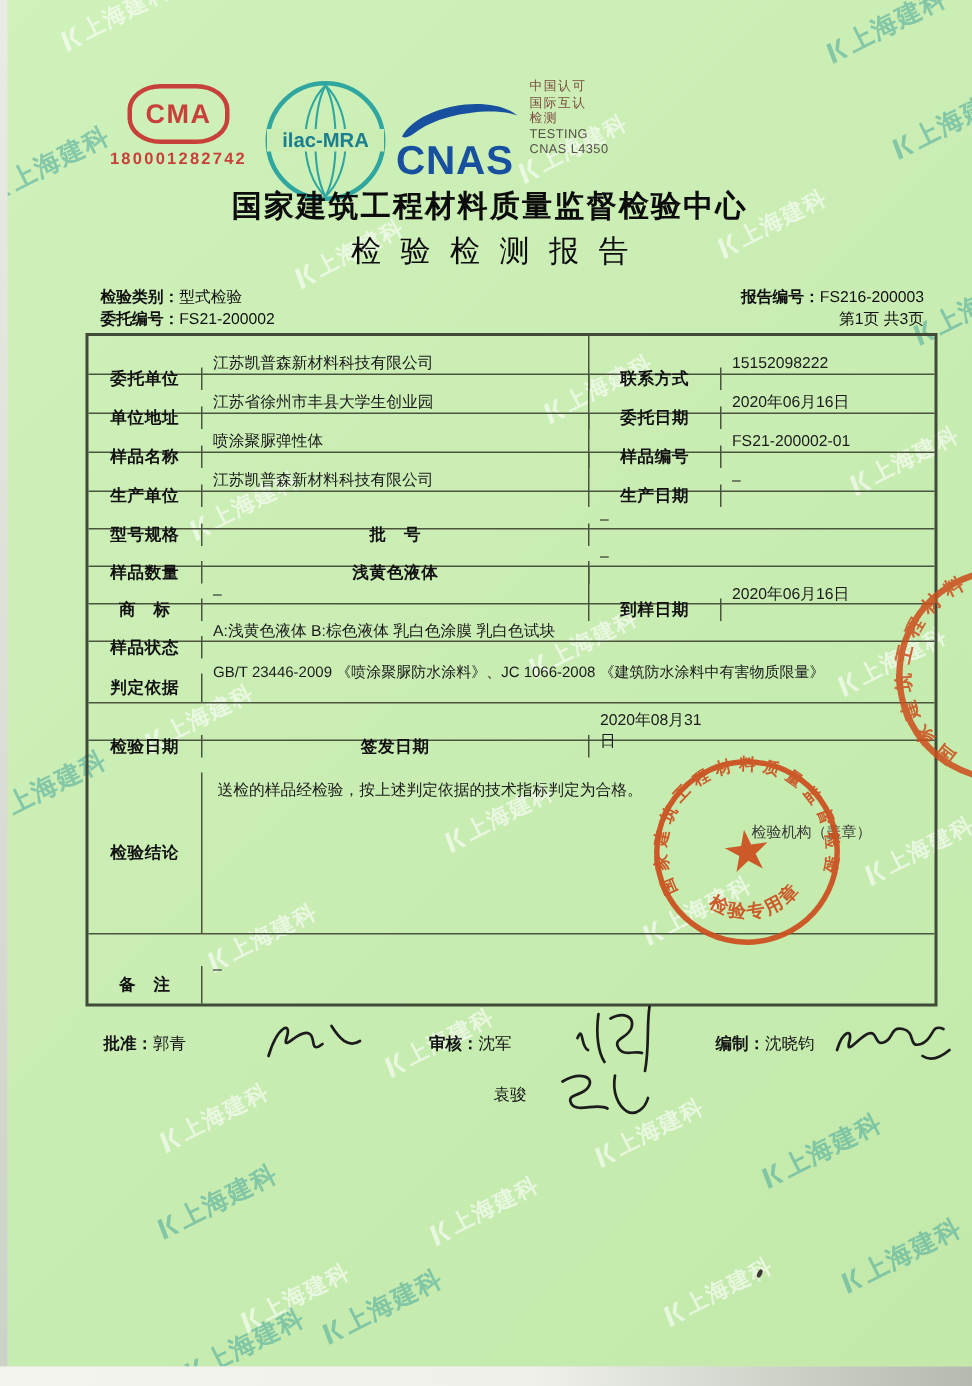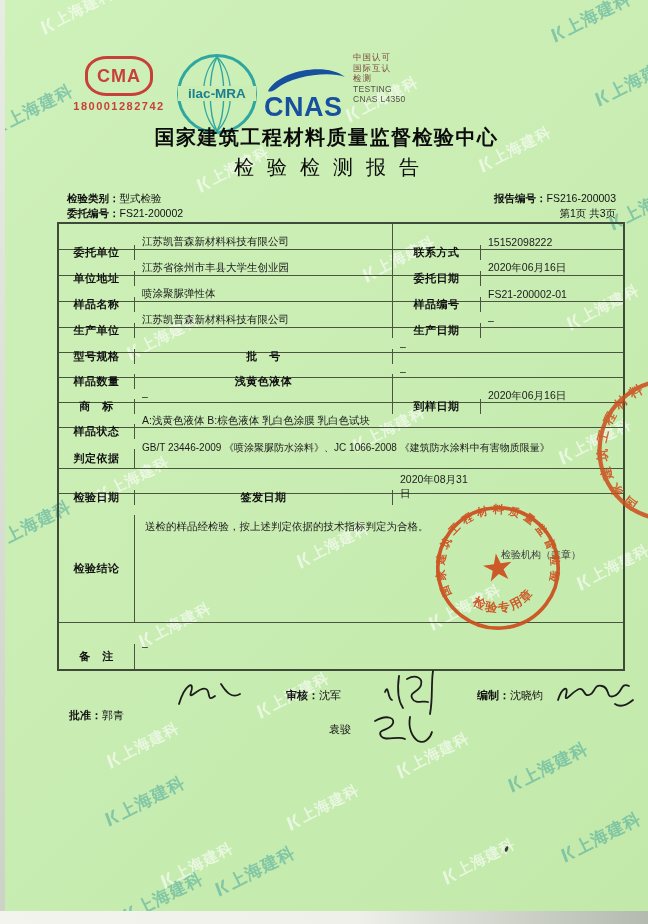--- a/index.html
+++ b/index.html
@@ -427,21 +427,21 @@
     </text>
     <text x="80" y="95" text-anchor="middle" font-size="46" fill="#cc4e1d">★</text>
     <defs>
         <path id="brc2" d="M 40,116 A 54,54 0 0 0 120,116" fill="none"></path>
       </defs>
     <text font-size="15" fill="#cc4e1d" font-weight="bold" letter-spacing="2">
       <textPath href="#brc2" startOffset="4">检验专用章</textPath>
     </text>
   </svg>
 
-  <span class="ft" style="left:64px;top:708px"><b>批准：</b><span>郭青</span></span>
+  <span class="ft" style="left:64px;top:688px"><b>批准：</b><span>郭青</span></span>
   <svg class="sig" style="left:168px;top:676px" width="72" height="40" viewBox="0 0 72 40">
     <path d="M6,28 C12,8 22,4 18,16 C15,26 26,10 33,13 C38,15 33,27 42,20 M48,8 C53,16 59,23 67,18"></path>
   </svg>
 
   <span class="ft" style="left:281px;top:688px"><b>审核：</b><span>沈军</span></span>
   <svg class="sig" style="left:374px;top:668px" width="62" height="50" viewBox="0 0 62 50">
     <path d="M6,24 C10,15 8,30 13,32 M20,8 C18,22 20,34 24,40 M28,11 C37,6 44,10 42,17 C40,24 30,24 33,30 C36,37 45,32 49,34 M54,3 C52,16 54,30 51,46"></path>
   </svg>
 
   <span class="ft" style="left:472px;top:688px"><b>编制：</b><span>沈晓钧</span></span>

